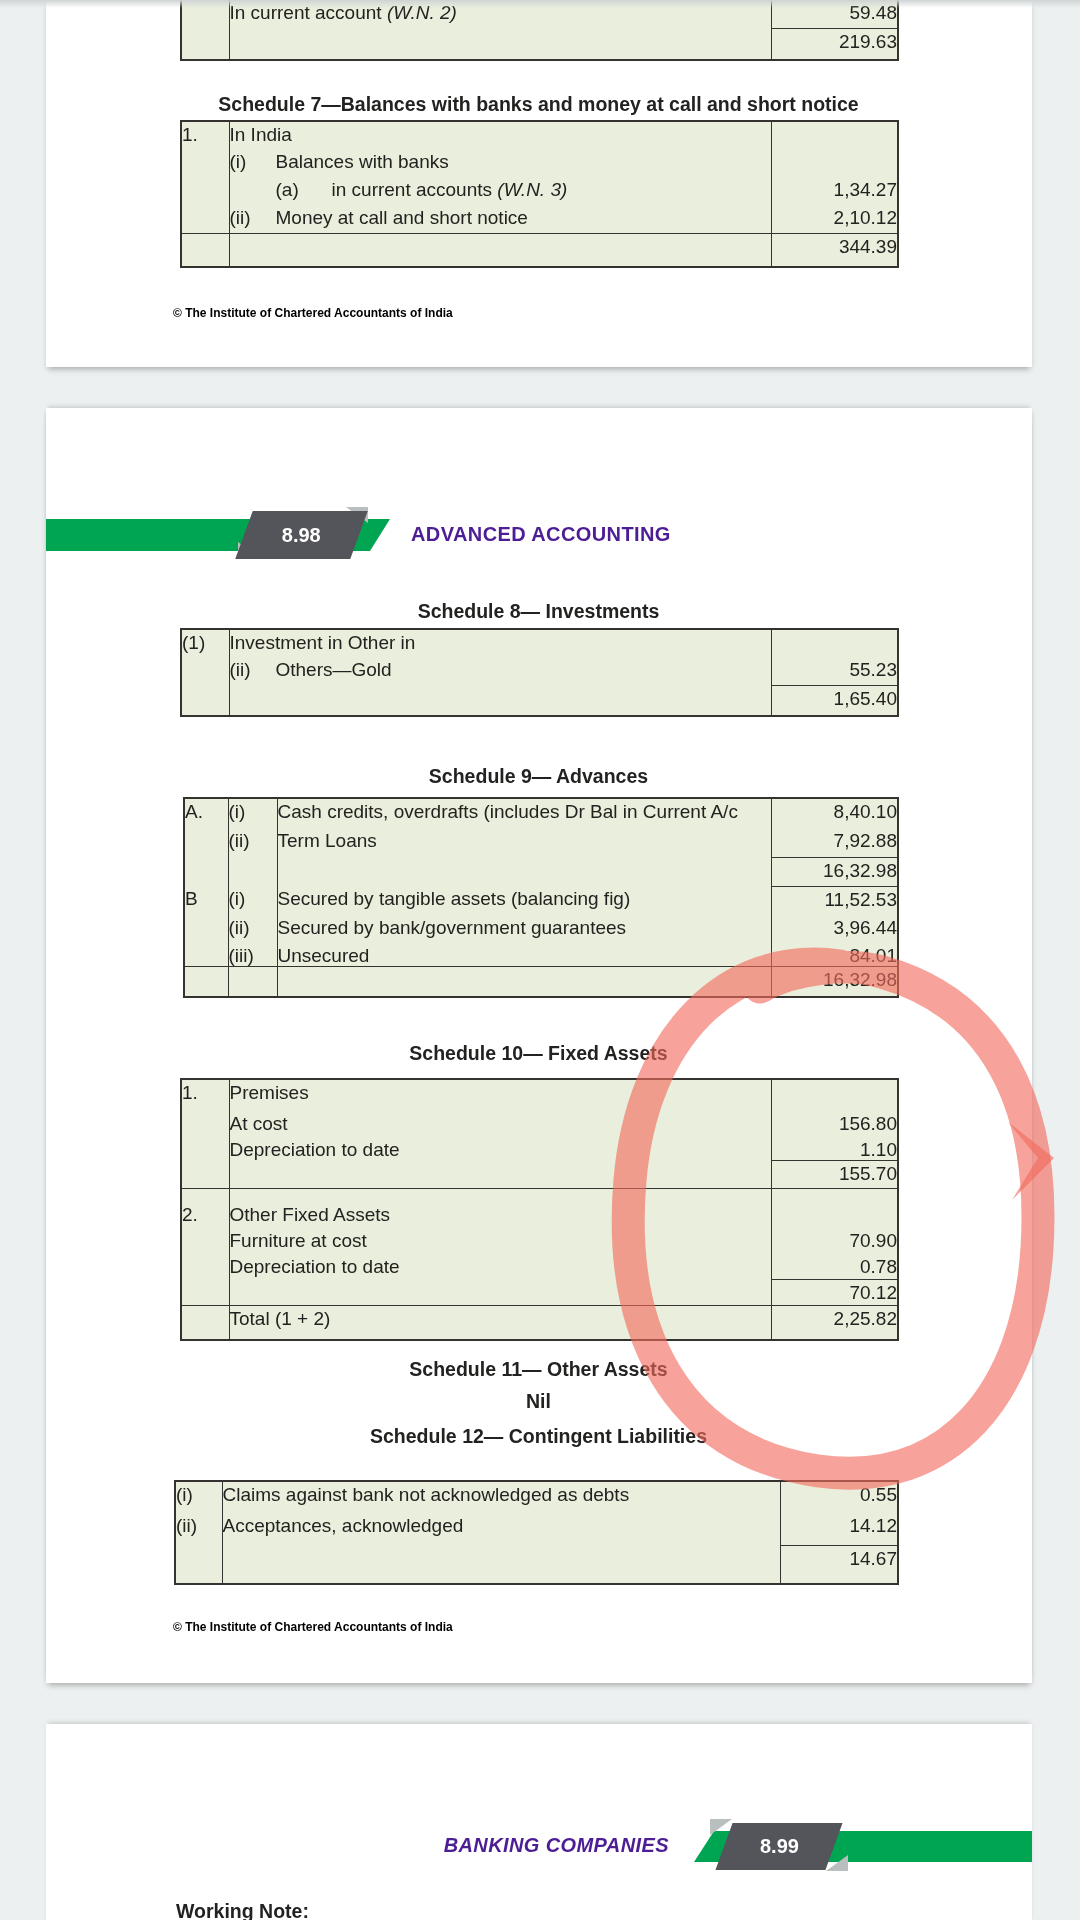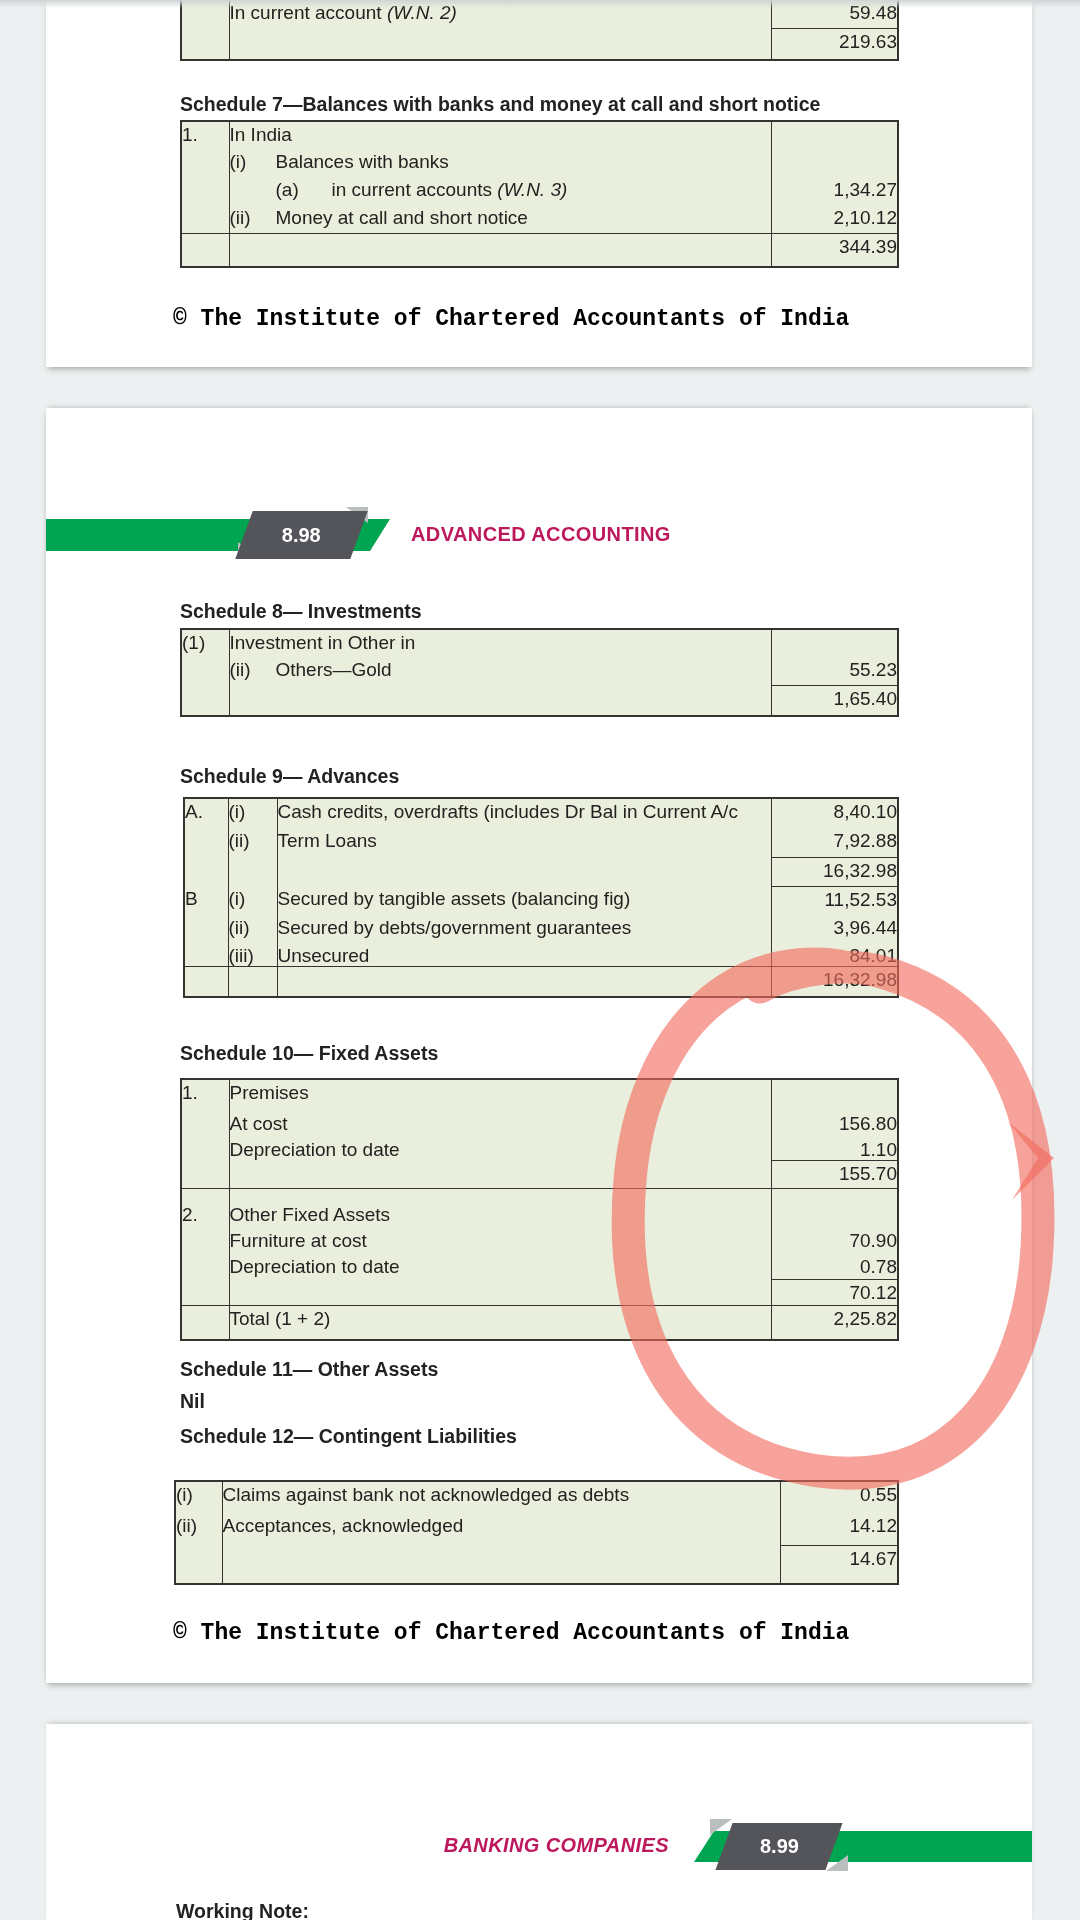--- a/index.html
+++ b/index.html
@@ -26,37 +26,37 @@
   td.desc{padding-left:12px;}
   td.srcell{padding-left:11px;}
   .bt{border-top:1.6px solid #35332f;}
   .bb{border-bottom:1.6px solid #35332f;}
   .mark{display:inline-block;width:46px;}
   .mark2{display:inline-block;width:56px;}
   .ind{display:inline-block;width:46px;}
   .it{font-style:italic;}
   #tbl-top{border-top:0;}
 
-  .sched-title{position:absolute;left:134px;width:717px;text-align:left;
+  .sched-title{position:absolute;left:134px;width:717px;text-align:center;
     font-weight:bold;font-size:19.5px;}
-  .copyright{position:absolute;font-family:Liberation Mono, monospace;
-    font-weight:bold;font-size:23px;color:#000;}
+  .copyright{position:absolute;font-family:Liberation Sans, sans-serif;
+    font-weight:bold;font-size:12px;color:#000;}
   .unit-note{position:absolute;left:128px;width:723px;text-align:right;
     font-style:italic;font-size:18.5px;padding-right:4px;
     font-family:"DejaVu Sans", sans-serif;}
 
   
   .gbar{position:absolute;background:#00a551;}
   .gbar.right-cut{clip-path:polygon(0 0,100% 0,calc(100% - 20px) 100%,0 100%);}
   .gbar.left-cut{clip-path:polygon(20px 0,100% 0,100% 100%,0 100%);}
   .badge{position:absolute;background:#54555a;transform:skewX(-20deg);
     display:flex;align-items:center;justify-content:center;z-index:3;}
   .badge span{transform:skewX(20deg);color:#fff;font-weight:bold;font-size:20px;}
   .fold{position:absolute;width:0;height:0;z-index:2;}
-  .green-head{position:absolute;color:#be185d;font-weight:bold;font-size:20px;
+  .green-head{position:absolute;color:#4c1d95;font-weight:bold;font-size:20px;
     letter-spacing:0.4px;}
   .working-note{position:absolute;font-weight:bold;font-size:19.5px;}
 
   .annotation-svg{position:absolute;left:0;top:0;z-index:50;pointer-events:none;}
 </style>
 </head>
 <body>
 
 <div class="top-shade"></div>
 
@@ -187,21 +187,21 @@
     </tr>
     <tr style="height:29px">
       <td class="srcell">B</td>
       <td class="srcell vl">(i)</td>
       <td class="desc vl">Secured by tangible assets (balancing fig)</td>
       <td class="amt vl">11,52.53</td>
     </tr>
     <tr style="height:28px">
       <td class="srcell"></td>
       <td class="srcell vl">(ii)</td>
-      <td class="desc vl">Secured by debts/government guarantees</td>
+      <td class="desc vl">Secured by bank/government guarantees</td>
       <td class="amt vl">3,96.44</td>
     </tr>
     <tr style="height:23px">
       <td class="srcell bb"></td>
       <td class="srcell vl bb">(iii)</td>
       <td class="desc vl bb">Unsecured</td>
       <td class="amt vl bb">84.01</td>
     </tr>
     <tr style="height:30px">
       <td class="srcell"></td>

